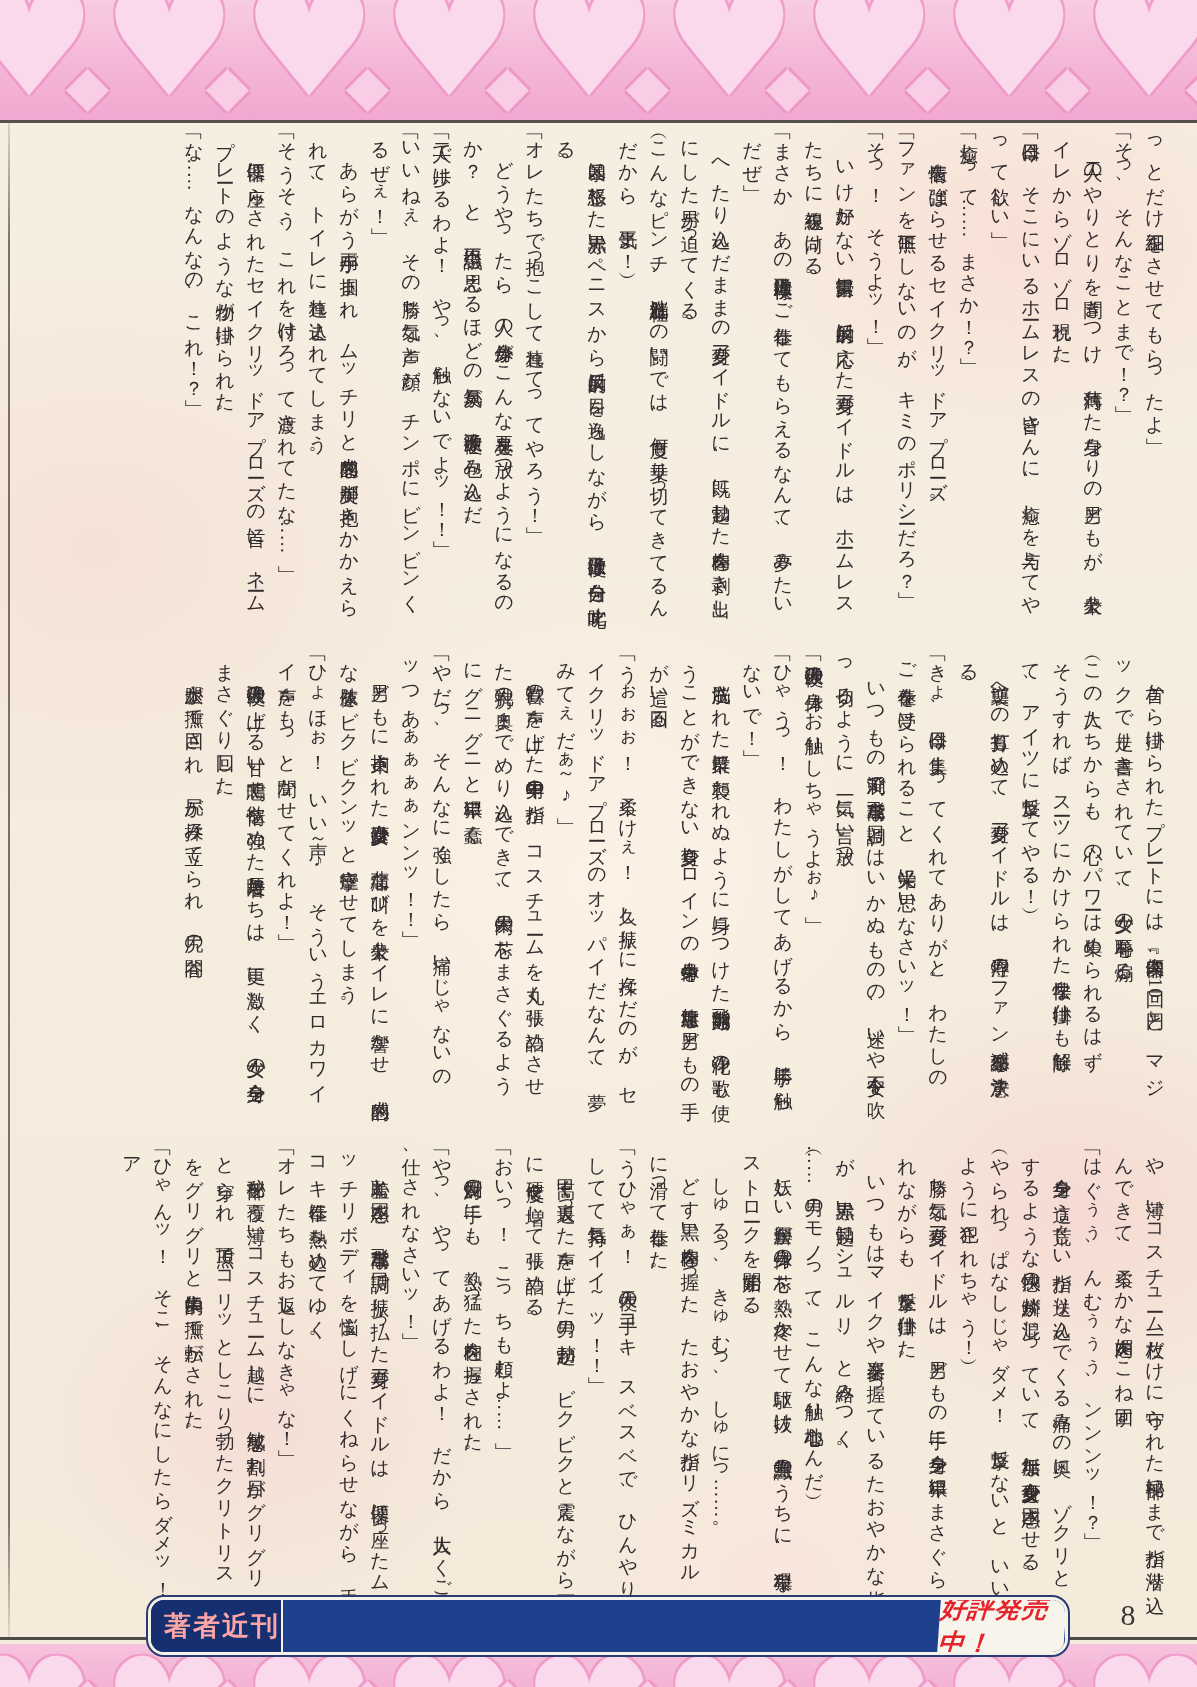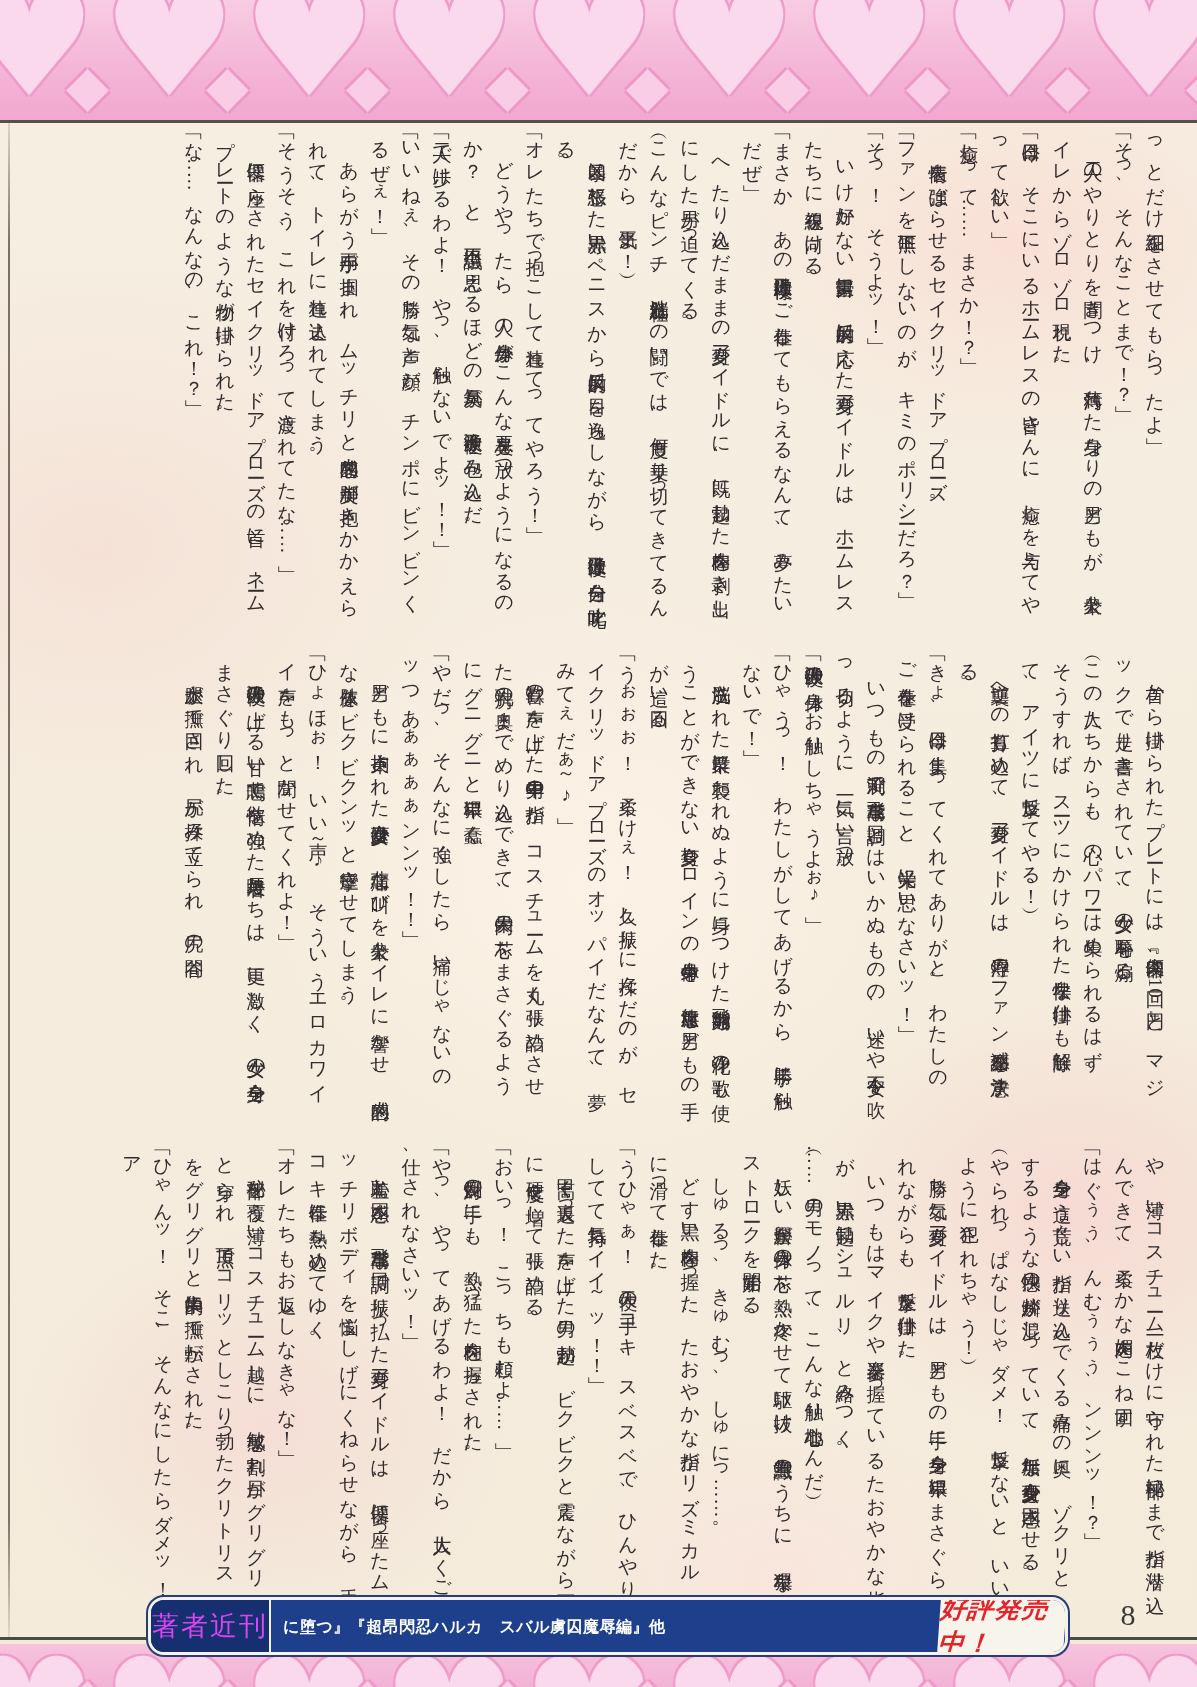--- a/index.html
+++ b/index.html
@@ -60,23 +60,24 @@
   .band-2{top:650px;height:452px;}
   .band-3{top:1144px;height:452px;}
   
   .footer-bar{
     position:absolute;left:148px;top:1597px;width:914px;height:52px;
     background:#1d3f8c;border:3px solid #f5f2ea;border-radius:16px;
     box-shadow:0 0 0 2px #2a3c74;display:flex;align-items:stretch;overflow:hidden;
     font-family:"Liberation Sans","DejaVu Sans",sans-serif;z-index:5;
   }
   .footer-label{
-    flex:0 0 118px;background:#152f70;color:#d946ef;font-weight:normal;font-size:27px;
+    flex:0 0 118px;background:#152f70;color:#fca5a5;font-weight:bold;font-size:27px;
     display:flex;align-items:center;justify-content:center;letter-spacing:2px;
     border-right:2px solid #f5f2ea;
+    padding-left:12px;
   }
   .footer-titles{
     flex:1 1 auto;color:#ffffff;font-size:16px;line-height:20px;font-weight:bold;
     padding:4px 10px 2px 12px;display:flex;flex-direction:column;justify-content:center;
     letter-spacing:.5px;
   }
   .footer-promo{
     flex:0 0 126px;background:#f7f4ec;color:#e5232b;font-weight:bold;font-style:italic;
     font-size:26px;display:flex;align-items:center;justify-content:center;
     letter-spacing:1px;transform:skewX(-4deg);
@@ -194,18 +195,17 @@
     <p>「やっ、やってあげるわよ！　だから、大人しくご奉仕、されなさいッ！」</p>
     <p>　羞恥と困惑を、高飛車な口調で振り払った変身アイドルは、便器に座ったムッチリボディを悩ましげにくねらせながら、手コキ奉仕に熱を込めてゆく。</p>
     <p>「オレたちもお返ししなきゃな！」</p>
     <p>　秘部を覆う薄いコスチューム越しに、敏感な割れ目がグリグリと穿られ、頂点でコリッとしこり勃ったクリトリスをグリグリと集中的に撫で転がされた。</p>
     <p>「ひゃんッ！　そこ、そんなにしたらダメッ！　ア</p>
   </div>
 
 <div class="footer-bar">
   <div class="footer-label">著者近刊</div>
   <div class="footer-titles">
-    <div>に堕つ』『超昂閃忍ハルカ　スバル虜囚魔辱編』他</div>
   </div>
   <div class="footer-promo">好評発売中！</div>
 </div>
 
 <div class="page-number">8</div>
 
 </body></html>

